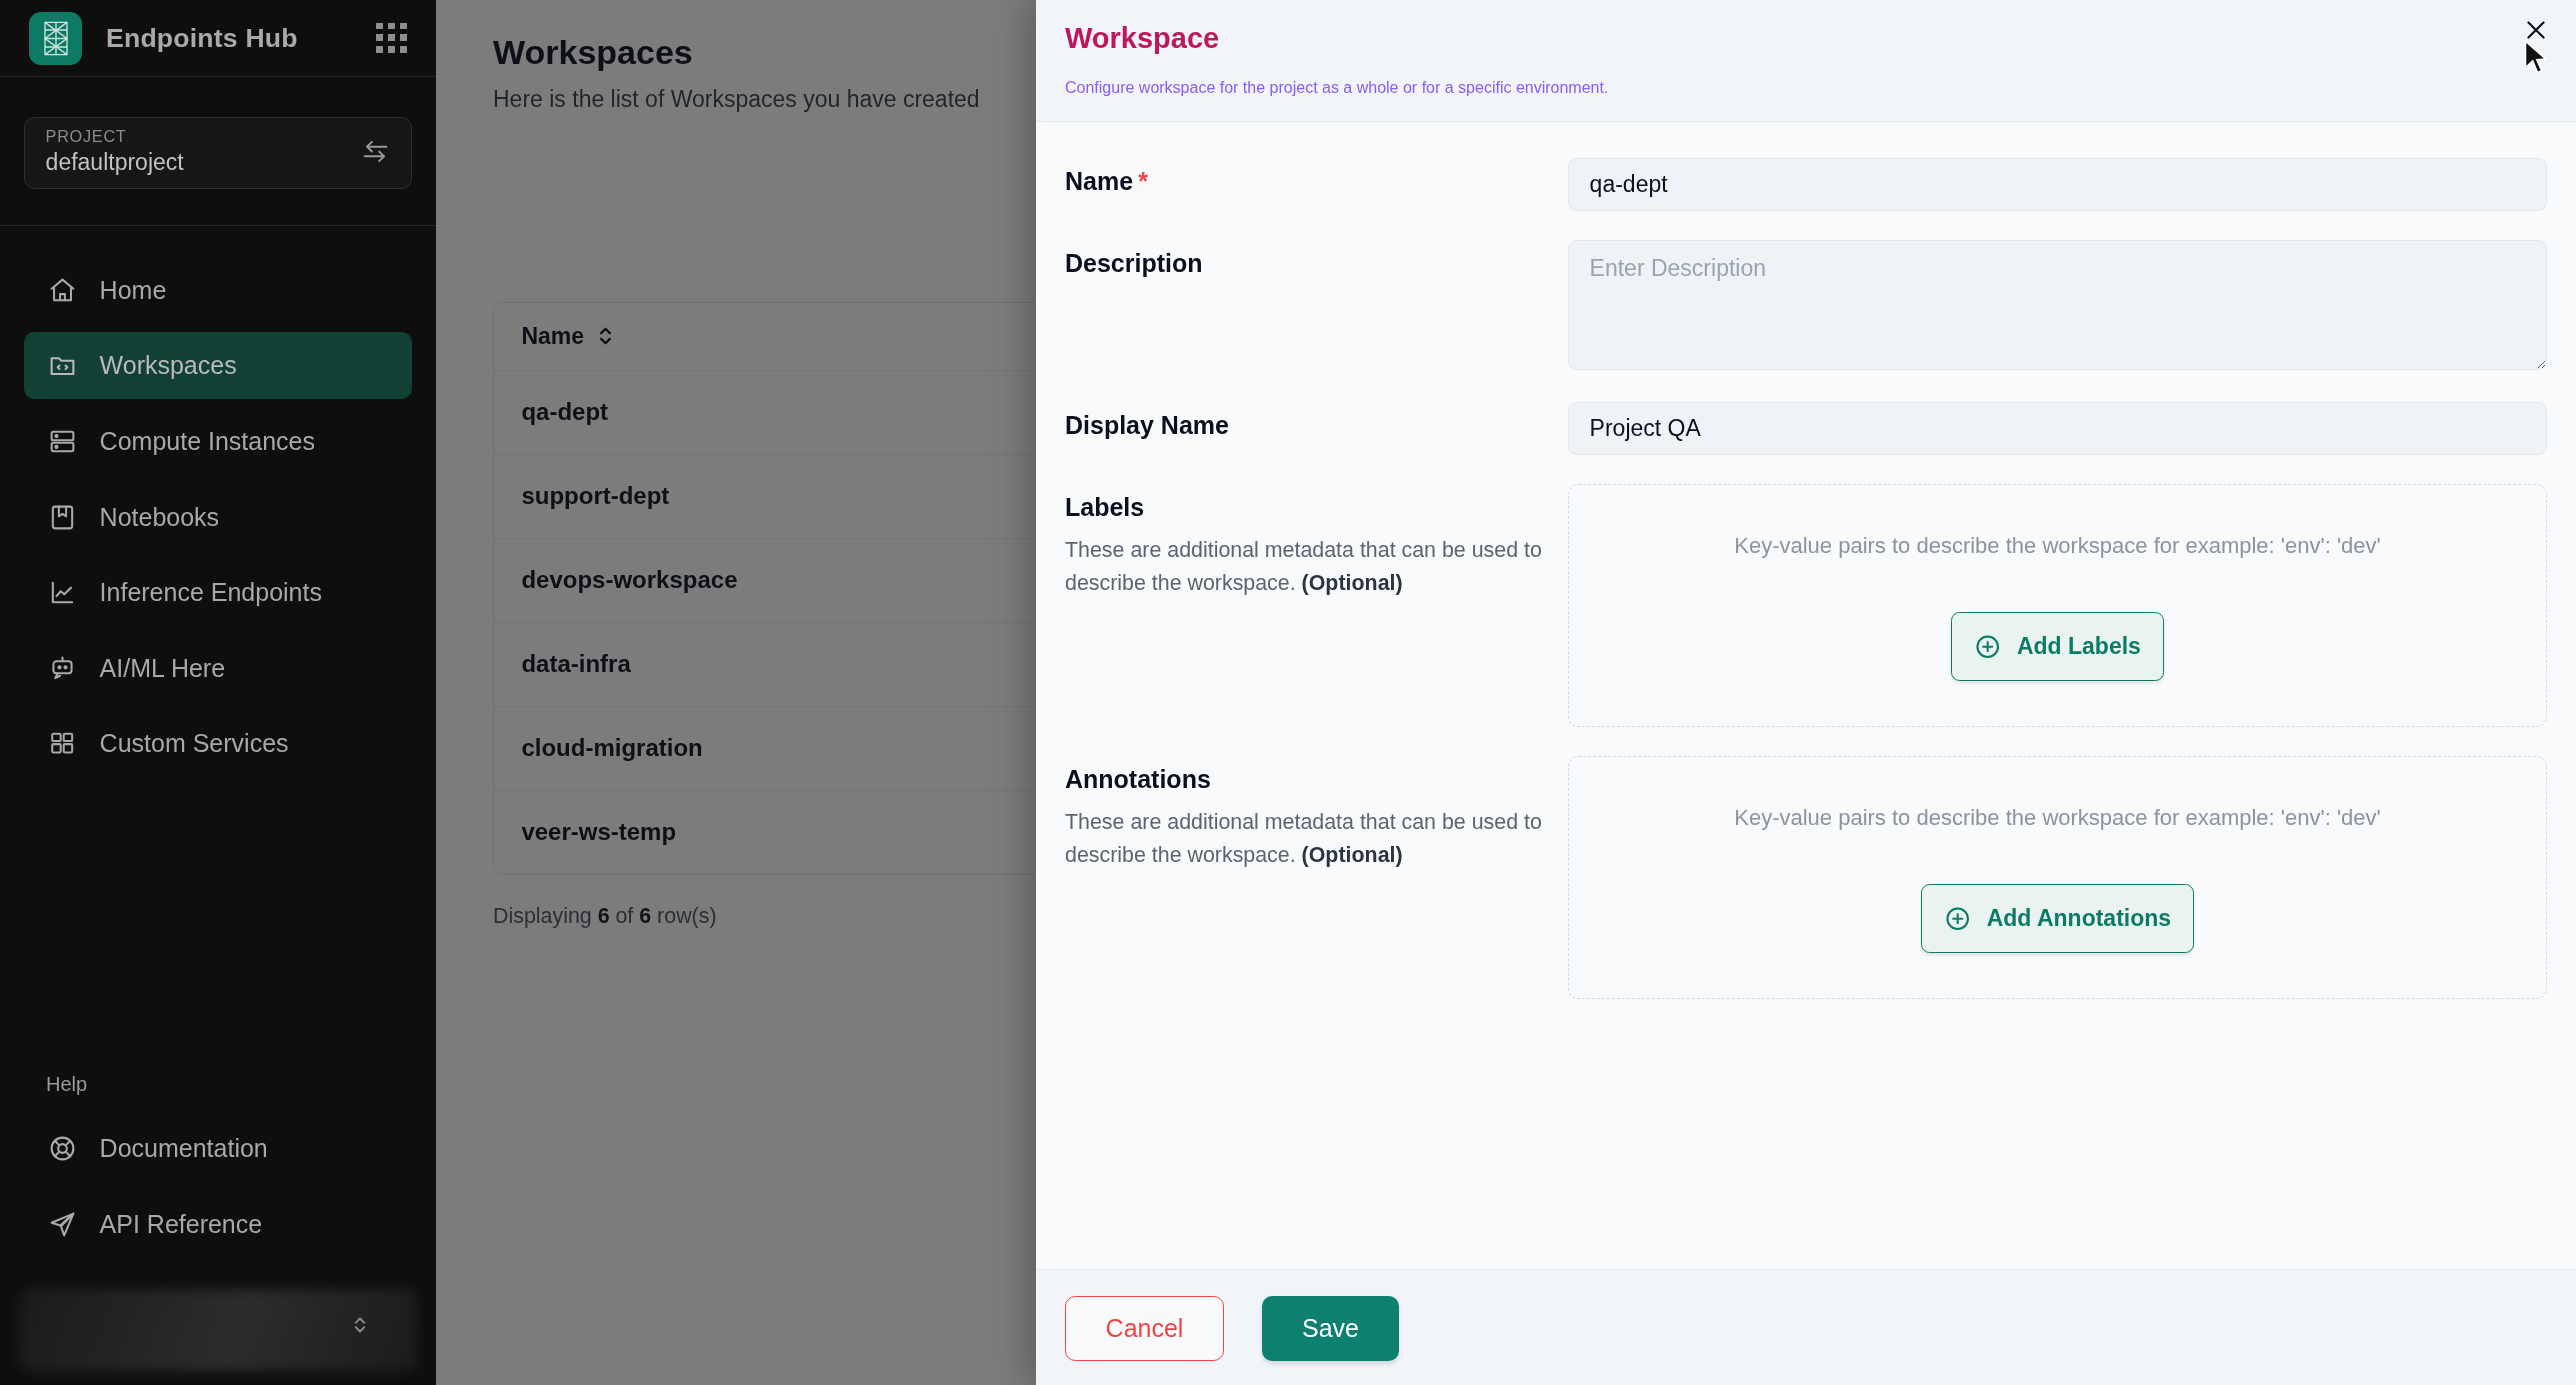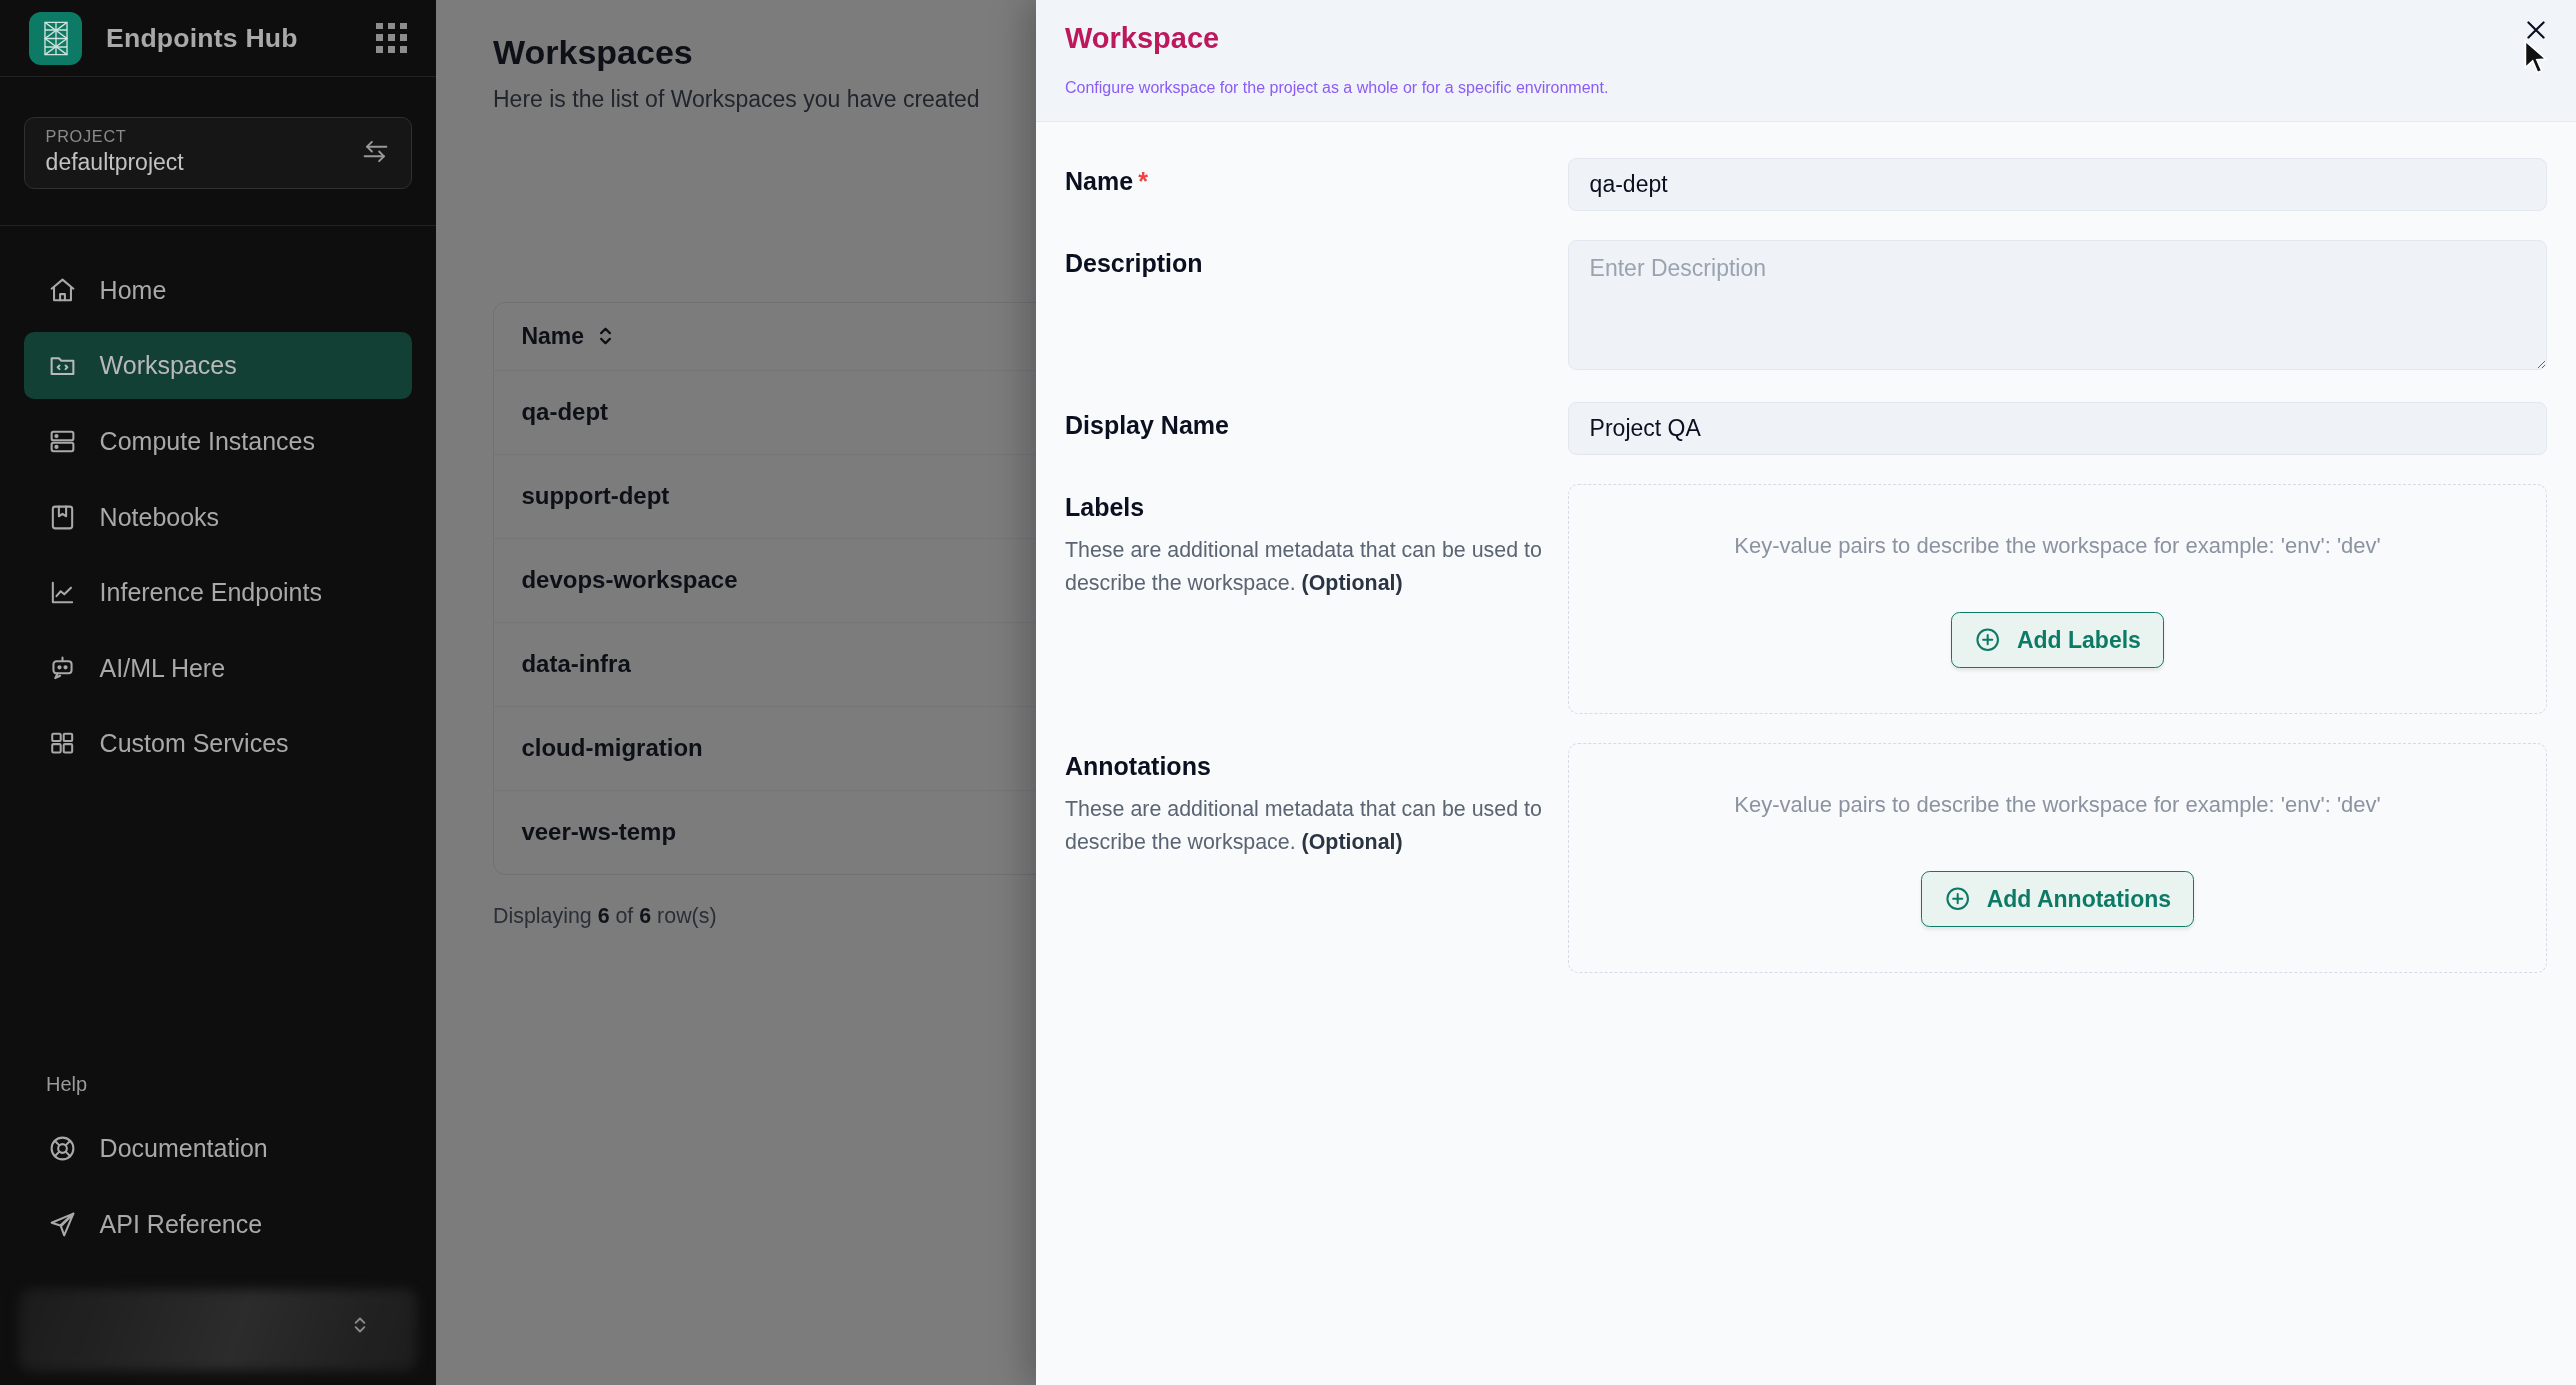--- a/index.html
+++ b/index.html
@@ -169,21 +169,21 @@
   .kvbox {
     border: 1.7px dashed #d5dbe5; border-radius: 10.3px;
     background: #f8fafc;
     padding: 48px 17px 45px 17px;
     text-align: center;
   }
   .kvhint { font-size: 22px; color: #8b93a1; }
   .kvbtn {
     margin-top: 53px;
     display: inline-flex; align-items: center; gap: 15.4px;
-    height: 56px; padding: 0 22px;
+    height: 69px; padding: 0 22px;
     border: 1.7px solid #0d7a66; border-radius: 8.6px;
     background: #e9f4f1; color: #0d7a66;
     font-size: 23px; font-weight: 700;
     cursor: pointer;
     font-family: "Liberation Sans", sans-serif;
     box-shadow: 0 2.6px 3.4px rgba(0,0,0,.08);
   }
   .plus-ic { width: 27.4px; height: 27.4px; }
 
   .modal-foot {
@@ -488,20 +488,24 @@
                   <path d="M12 8v8M8 12h8"></path>
                 </svg>
               <span>Add Annotations</span>
             </button>
           </div>
         </div>
       </div>
 
     </div>
 
+    <div class="modal-foot">
+      <button class="btn-cancel">Cancel</button>
+      <button class="btn-save">Save</button>
+    </div>
   </section>
 
   <svg class="cursor" viewBox="0 0 24 30">
     <path d="M2 1 L2 23 L8 17.5 L12 27 L15.5 25.5 L11.5 16.5 L19 16 Z" fill="#111" stroke="#fff" stroke-width="1.4"></path>
   </svg>
 
 </div>
 
 
 </body></html>

